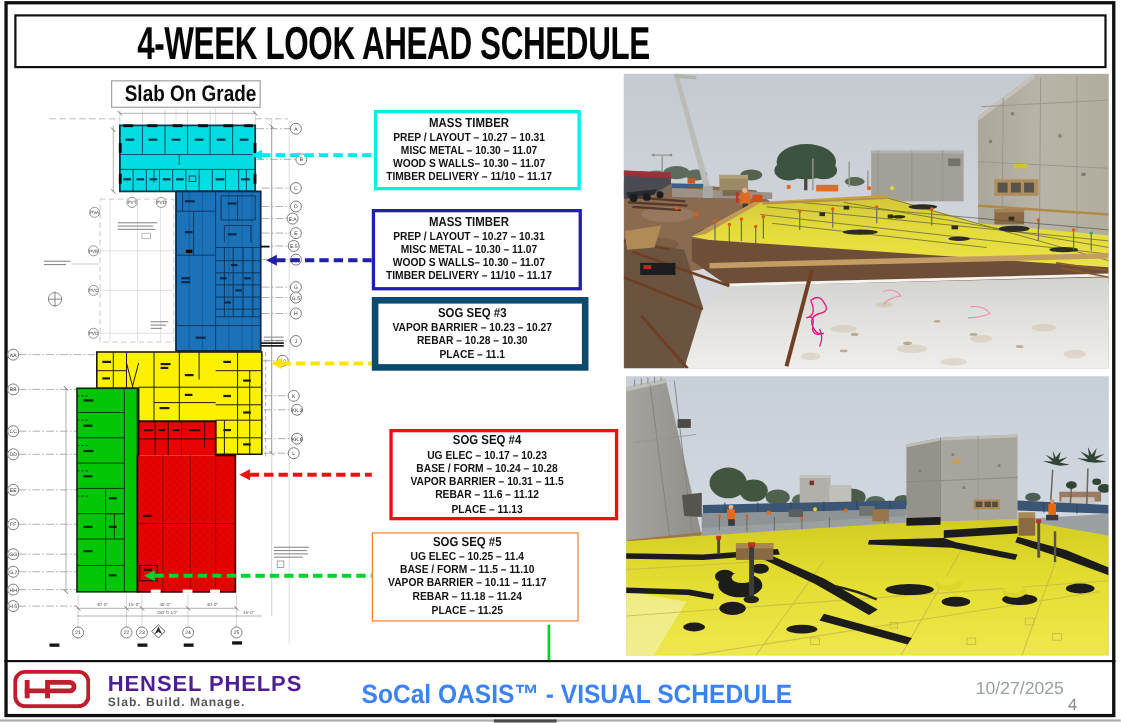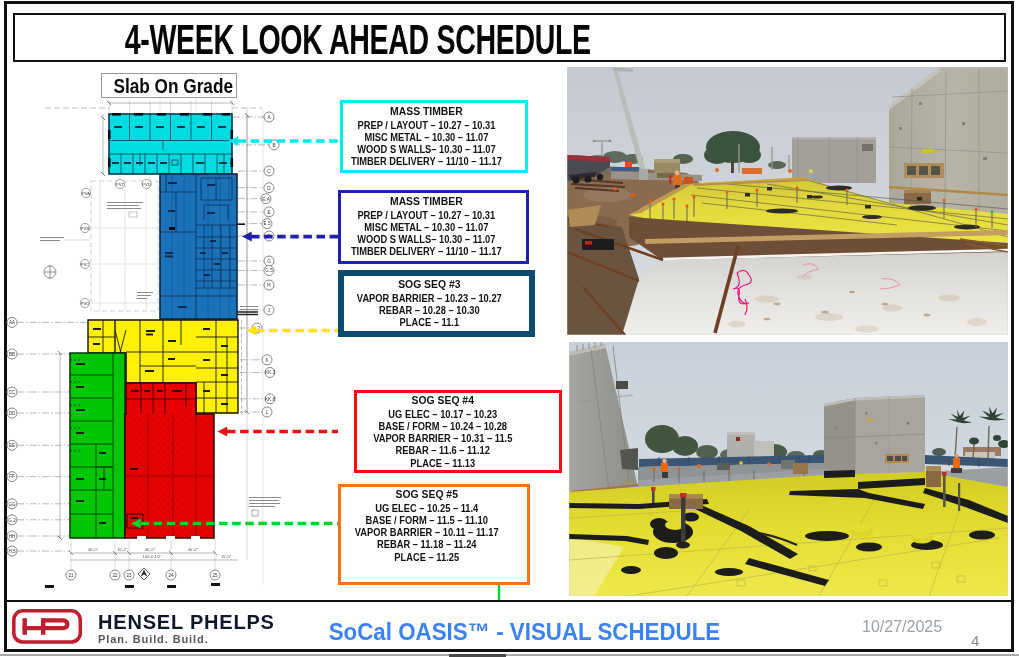--- a/index.html
+++ b/index.html
@@ -18,27 +18,27 @@
   #sog span{display:inline-block;font-weight:bold;font-size:20.5px;line-height:23px;color:#0a0a0a;
        transform:scaleX(0.84);transform-origin:50% 50%;}
   .tbox{background:#fff;text-align:center;}
   .tbox .tx{transform:scaleX(0.88);transform-origin:0 0;white-space:nowrap;
         font-weight:bold;font-size:10.6px;line-height:12.3px;color:#111;}
   .tbox .t1{font-size:11.8px;line-height:13.5px;}
   #b1{left:340px;top:100px;width:176px;height:65px;border:3px solid #00eef2;padding:2px 0 0 6px;}
   #b2{left:338px;top:190px;width:178px;height:66px;border:3px solid #2120ac;padding:2px 0 0 7px;}
   #b3{left:338px;top:270px;width:178px;height:53px;border:6px solid #0c4a6e;padding:2px 0 0 7px;}
   #b4{left:318px;top:390px;width:179px;height:76px;border:3px solid #f50d0d;padding:1px 16px 0 7px;margin-left:36px;}
-  #b5{left:338px;top:484px;width:179px;height:78px;border:3px solid #f97316;padding:1px 0 16px 7px;}
+  #b5{left:338px;top:484px;width:179px;height:78px;border:1px solid #f97316;padding:1px 0 0 7px;}
   #ftline{left:4px;top:600px;width:1010px;height:2px;background:#101010;}
-  #hptext{left:98px;top:611px;font-weight:bold;font-size:20px;letter-spacing:0.8px;color:#0f172a;}
+  #hptext{left:98px;top:611px;font-weight:bold;font-size:20px;letter-spacing:0.8px;color:#4c1d95;}
   #hpsub{left:98px;top:633px;font-size:11px;letter-spacing:0.9px;color:#55565a;font-weight:bold;}
   #socal{left:264px;top:618px;width:520px;text-align:center;font-weight:bold;font-size:24px;color:#3b82f6;white-space:nowrap;}
   #socal span{display:inline-block;transform:scaleX(0.93);transform-origin:50% 50%;}
-  #date{left:862px;top:618px;font-size:16px;color:#9aa0a6;}
+  #date{left:887px;top:618px;font-size:16px;color:#9aa0a6;}
   #pagenum{left:971px;top:632px;font-size:15px;color:#8a8a8a;}
 </style>
 </head>
 <body>
 <div class="abs" id="pageborder"></div>
 <div class="abs" id="botline"></div>
 <div class="abs" id="botline2"></div>
 <div class="abs" id="titlebox"><span>4-WEEK LOOK AHEAD SCHEDULE</span></div>
 
 <svg class="abs" style="left:0;top:0" width="1019" height="657" viewBox="0 0 1019 657">
@@ -904,16 +904,16 @@
 </svg>
 
 <div class="abs" id="ftline"></div>
 <svg class="abs" id="hplogo" style="left:12px;top:608px" width="70" height="36" viewBox="0 0 70 36">
   <rect x="1.8" y="2.8" width="66.5" height="31.2" rx="9" fill="#fff" stroke="#be1e2d" stroke-width="3.6"></rect>
   <rect x="10.5" y="10.2" width="4.4" height="16.6" fill="#be1e2d"></rect>
   <rect x="29.0" y="10.2" width="4.4" height="16.6" fill="#be1e2d"></rect>
   <path d="M31.2 12.4 L51.5 12.4 A 3.85 3.85 0 0 1 51.5 20.1 L10.5 20.1" fill="none" stroke="#be1e2d" stroke-width="4.4"></path>
 </svg>
 <div class="abs" id="hptext">HENSEL PHELPS</div>
-<div class="abs" id="hpsub">Plan. Build. Build.</div>
+<div class="abs" id="hpsub">Slab. Build. Manage.</div>
 <div class="abs" id="socal"><span>SoCal OASIS™ - VISUAL SCHEDULE</span></div>
 <div class="abs" id="date">10/27/2025</div>
 <div class="abs" id="pagenum">4</div>
 
 </body></html>

